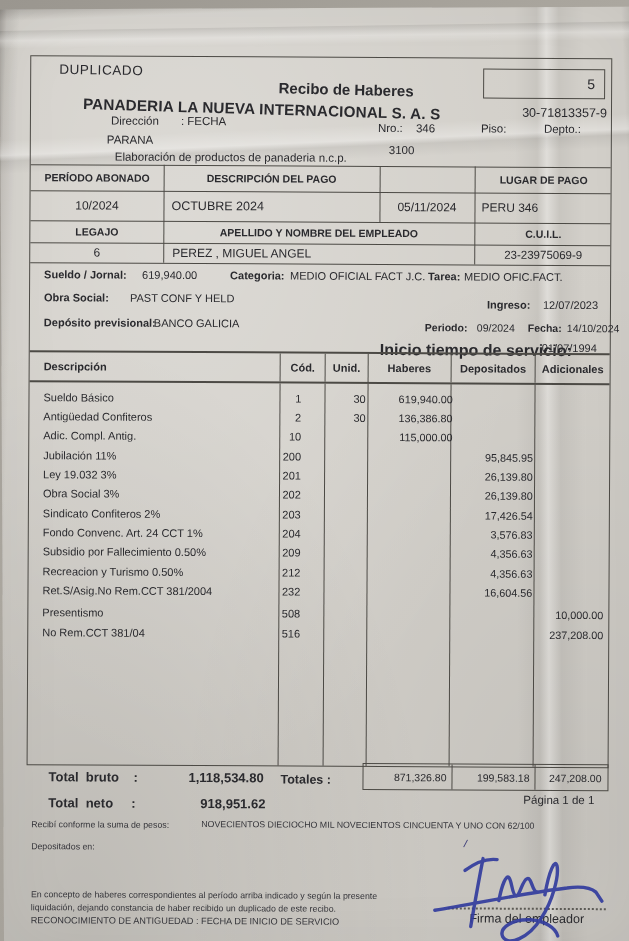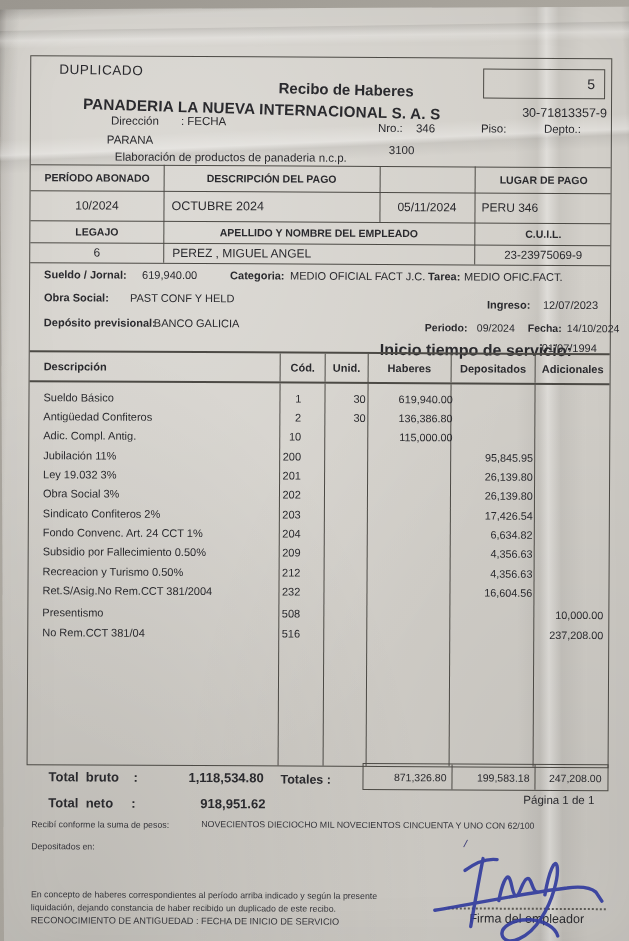--- a/index.html
+++ b/index.html
@@ -248,21 +248,21 @@
               <span class="cu"></span>
               <span class="ch"></span>
               <span class="cr">17,426.54</span>
               <span class="ca"></span>
             </div>
           <div class="drow">
               <span class="cd">Fondo Convenc. Art. 24 CCT 1%</span>
               <span class="cc">204</span>
               <span class="cu"></span>
               <span class="ch"></span>
-              <span class="cr">6,634.82</span>
+              <span class="cr">3,576.83</span>
               <span class="ca"></span>
             </div>
           <div class="drow">
               <span class="cd">Subsidio por Fallecimiento 0.50%</span>
               <span class="cc">209</span>
               <span class="cu"></span>
               <span class="ch"></span>
               <span class="cr">4,356.63</span>
               <span class="ca"></span>
             </div>

